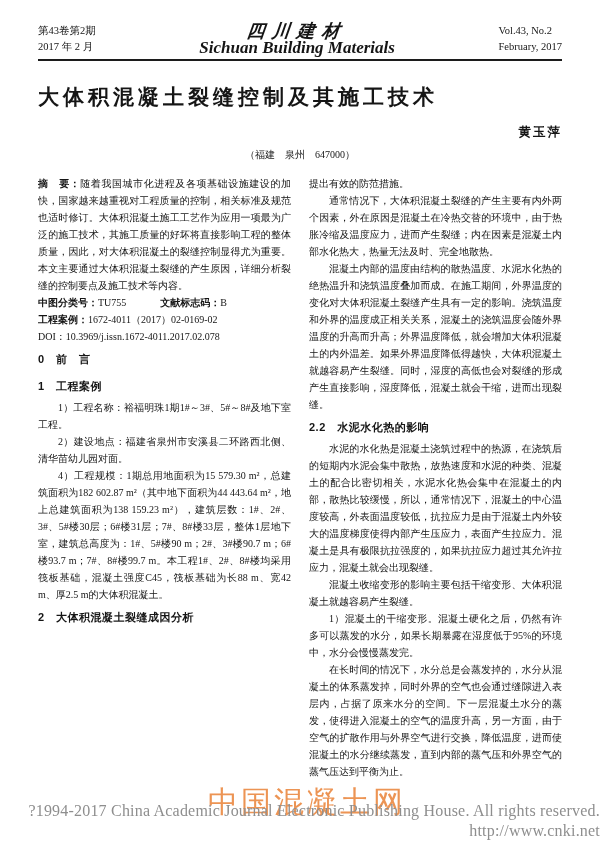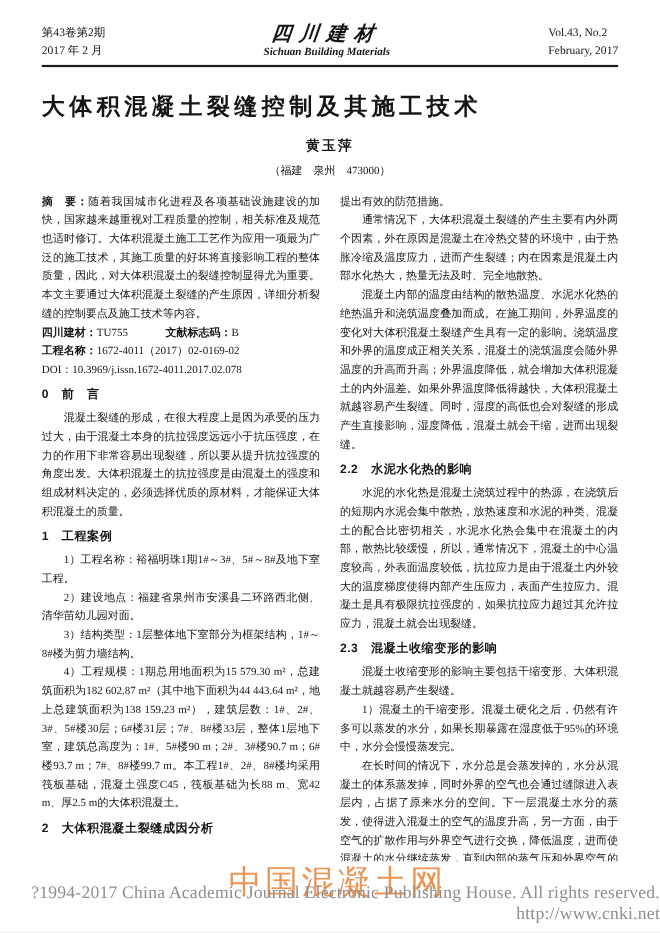--- a/index.html
+++ b/index.html
@@ -29,42 +29,42 @@
     font-size: 18px;
     font-weight: bold;
     font-style: italic;
     letter-spacing: 7px;
     line-height: 18px;
     transform: skewX(-6deg);
     display: inline-block;
     font-family: "DejaVu Serif", serif;
   }
   .journal-en {
-    font-size: 10px;
+    font-size: 17px;
     font-weight: bold;
     font-style: italic;
     line-height: 14px;
     font-family: "Liberation Serif", serif;
   }
   .head-rule {
     border: none;
     border-top: 2.5px solid #1c1c1c;
     margin-top: 4px;
   }
 
   
   .art-title {
     text-align: left;
     font-size: 21px;
     font-weight: bold;
     letter-spacing: 4px;
     margin-top: 22px;
     font-family: "Liberation Sans", "DejaVu Sans", sans-serif;
   }
-  .art-author { text-align: center; font-size: 12.5px; font-weight: bold; margin-top: 13px; letter-spacing: 2px; }
+  .art-author { text-align: right; font-size: 12.5px; font-weight: bold; margin-top: 13px; letter-spacing: 2px; }
   .art-affil  { text-align: center; font-size: 10px; margin-top: 7px; }
 
   
   .columns {
     display: flex;
     gap: 18px;
     margin-top: 13px;
     height: 608px;
     overflow: hidden;
   }
@@ -134,53 +134,50 @@
       </div>
       <div class="mast-side mast-right">
         <div>Vol.43, No.2</div>
         <div>February, 2017</div>
       </div>
     </div>
     <hr class="head-rule">
 
     <h1 class="art-title">大体积混凝土裂缝控制及其施工技术</h1>
     <div class="art-author">黄玉萍</div>
-    <div class="art-affil">（福建　泉州　473000）</div>
+    <div class="art-affil">（福建　泉州　647000）</div>
 
     <div class="columns">
 
       <div class="col">
         <p class="meta-line"><span class="meta-label">摘　要：</span><span>随着我国城市化进程及各项基础设施建设的加快，国家越来越重视对工程质量的控制，相关标准及规范也适时修订。大体积混凝土施工工艺作为应用一项最为广泛的施工技术，其施工质量的好坏将直接影响工程的整体质量，因此，对大体积混凝土的裂缝控制显得尤为重要。本文主要通过大体积混凝土裂缝的产生原因，详细分析裂缝的控制要点及施工技术等内容。</span></p>
-        <p class="meta-line"><span class="meta-label">四川建材：</span><span>TU755</span><span class="meta-gap"></span><span class="meta-label">文献标志码：</span><span>B</span></p>
-        <p class="meta-line"><span class="meta-label">工程名称：</span><span>1672-4011（2017）02-0169-02</span></p>
+        <p class="meta-line"><span class="meta-label">中图分类号：</span><span>TU755</span><span class="meta-gap"></span><span class="meta-label">文献标志码：</span><span>B</span></p>
+        <p class="meta-line"><span class="meta-label">工程案例：</span><span>1672-4011（2017）02-0169-02</span></p>
         <p class="meta-line"><span>DOI：</span><span>10.3969/j.issn.1672-4011.2017.02.078</span></p>
 
         <h2 class="sec-heading">0　前　言</h2>
-        <p class="para">混凝土裂缝的形成，在很大程度上是因为承受的压力过大，由于混凝土本身的抗拉强度远远小于抗压强度，在力的作用下非常容易出现裂缝，所以要从提升抗拉强度的角度出发。大体积混凝土的抗拉强度是由混凝土的强度和组成材料决定的，必须选择优质的原材料，才能保证大体积混凝土的质量。</p>
 
         <h2 class="sec-heading">1　工程案例</h2>
         <p class="para">1）工程名称：裕福明珠1期1#～3#、5#～8#及地下室工程。</p>
         <p class="para">2）建设地点：福建省泉州市安溪县二环路西北侧、清华苗幼儿园对面。</p>
-        <p class="para">3）结构类型：1层整体地下室部分为框架结构，1#～8#楼为剪力墙结构。</p>
         <p class="para">4）工程规模：1期总用地面积为15 579.30 m²，总建筑面积为182 602.87 m²（其中地下面积为44 443.64 m²，地上总建筑面积为138 159.23 m²），建筑层数：1#、2#、3#、5#楼30层；6#楼31层；7#、8#楼33层，整体1层地下室，建筑总高度为：1#、5#楼90 m；2#、3#楼90.7 m；6#楼93.7 m；7#、8#楼99.7 m。本工程1#、2#、8#楼均采用筏板基础，混凝土强度C45，筏板基础为长88 m、宽42 m、厚2.5 m的大体积混凝土。</p>
 
         <h2 class="sec-heading">2　大体积混凝土裂缝成因分析</h2>
 
       </div>
 
       <div class="col">
         <p class="noindent">提出有效的防范措施。</p>
         <p class="para">通常情况下，大体积混凝土裂缝的产生主要有内外两个因素，外在原因是混凝土在冷热交替的环境中，由于热胀冷缩及温度应力，进而产生裂缝；内在因素是混凝土内部水化热大，热量无法及时、完全地散热。</p>
 
         <p class="para">混凝土内部的温度由结构的散热温度、水泥水化热的绝热温升和浇筑温度叠加而成。在施工期间，外界温度的变化对大体积混凝土裂缝产生具有一定的影响。浇筑温度和外界的温度成正相关关系，混凝土的浇筑温度会随外界温度的升高而升高；外界温度降低，就会增加大体积混凝土的内外温差。如果外界温度降低得越快，大体积混凝土就越容易产生裂缝。同时，湿度的高低也会对裂缝的形成产生直接影响，湿度降低，混凝土就会干缩，进而出现裂缝。</p>
 
         <h2 class="sec-heading">2.2　水泥水化热的影响</h2>
         <p class="para">水泥的水化热是混凝土浇筑过程中的热源，在浇筑后的短期内水泥会集中散热，放热速度和水泥的种类、混凝土的配合比密切相关，水泥水化热会集中在混凝土的内部，散热比较缓慢，所以，通常情况下，混凝土的中心温度较高，外表面温度较低，抗拉应力是由于混凝土内外较大的温度梯度使得内部产生压应力，表面产生拉应力。混凝土是具有极限抗拉强度的，如果抗拉应力超过其允许拉应力，混凝土就会出现裂缝。</p>
 
-        <h2 class="sec-heading">2.3　混凝土收缩变形的影响</h2>
         <p class="para">混凝土收缩变形的影响主要包括干缩变形、大体积混凝土就越容易产生裂缝。</p>
         <p class="para">1）混凝土的干缩变形。混凝土硬化之后，仍然有许多可以蒸发的水分，如果长期暴露在湿度低于95%的环境中，水分会慢慢蒸发完。</p>
         <p class="para">在长时间的情况下，水分总是会蒸发掉的，水分从混凝土的体系蒸发掉，同时外界的空气也会通过缝隙进入表层内，占据了原来水分的空间。下一层混凝土水分的蒸发，使得进入混凝土的空气的温度升高，另一方面，由于空气的扩散作用与外界空气进行交换，降低温度，进而使混凝土的水分继续蒸发，直到内部的蒸气压和外界空气的蒸气压达到平衡为止。</p>
 
       </div>
 
     </div>
   </div>
 
   <div class="watermark">中国混凝土网</div>

